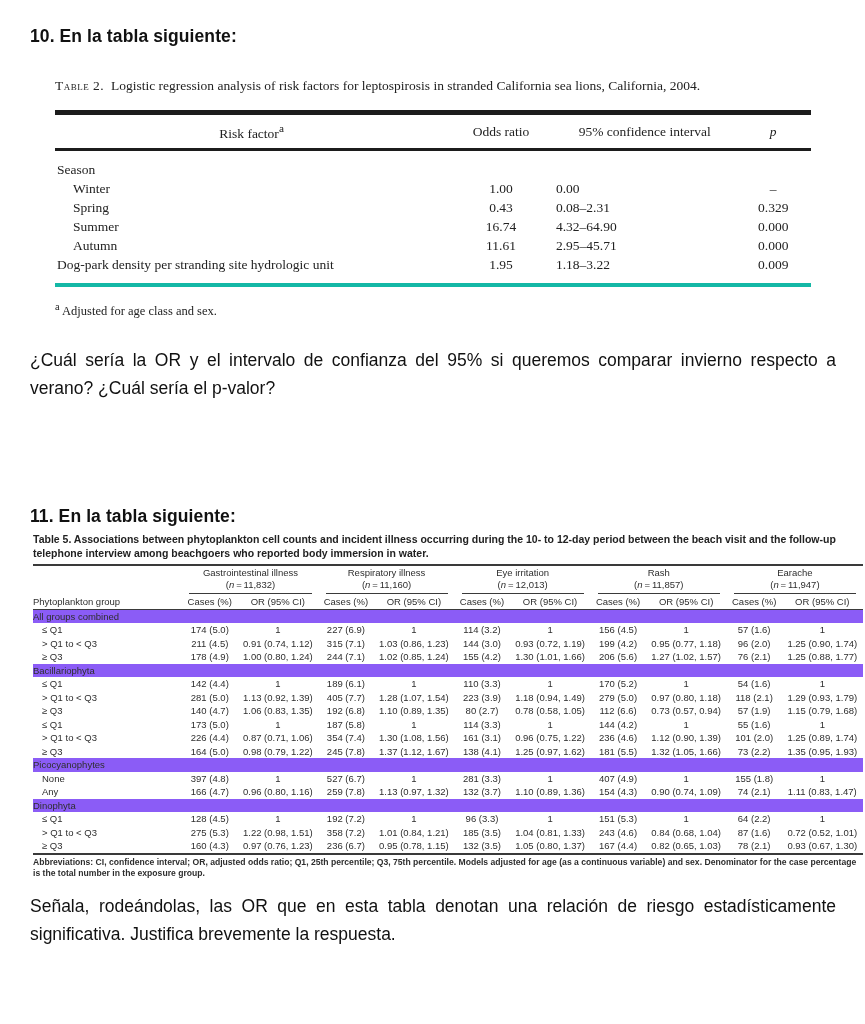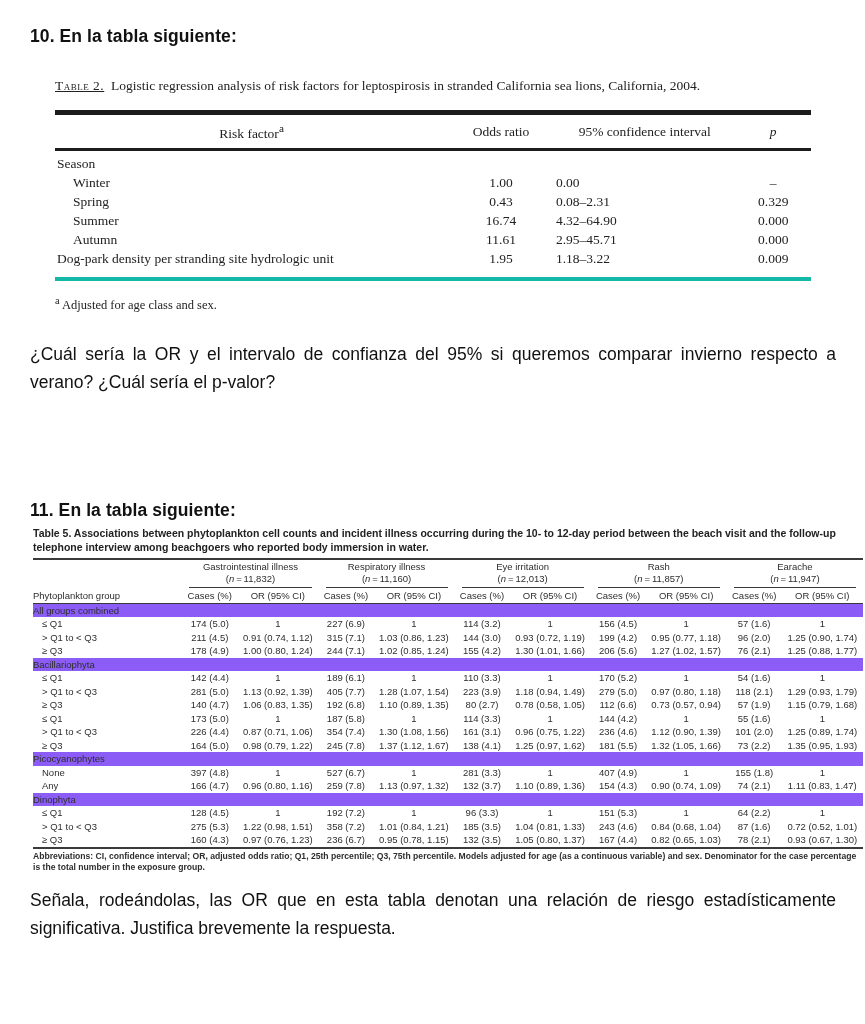--- a/index.html
+++ b/index.html
@@ -25,38 +25,38 @@
     margin: 30px 24px 0 25px;
     font-family: "Liberation Serif", serif;
     color: #222;
   }
   .t2-caption {
     font-size: 13.5px;
     line-height: 1.35;
     text-align: justify;
     padding-right: 2px;
   }
-  .t2-caption .sc { font-variant: small-caps; letter-spacing: 0.5px; text-decoration: underline; }
+  .t2-caption .sc { font-variant: small-caps; letter-spacing: 0.5px; }
   table.t2 {
     width: 100%;
     border-collapse: collapse;
     margin-top: 15px;
     font-size: 13.5px;
     border-top: 5px solid #1c1c1c;
     border-bottom: 4px solid #14b8a6;
   }
   table.t2 thead th {
     font-weight: normal;
     text-align: center;
     padding: 7px 2px 6px 2px;
     border-bottom: 3px solid #1c1c1c;
   }
   table.t2 thead th.p-col { font-style: italic; }
   table.t2 tbody td { padding: 0 2px; line-height: 19px; vertical-align: top; }
-  table.t2 tbody tr:first-child td { padding-top: 3px; }
+  table.t2 tbody tr:first-child td { padding-top: 9px; }
   table.t2 tbody tr:last-child td { padding-bottom: 9px; }
   td.t2-label { text-align: left; }
   td.t2-label.ind { padding-left: 18px; }
   td.t2-or { text-align: center; }
   td.t2-ci { text-align: left; padding-left: 10px; margin-top: 20px; }
   td.t2-p  { text-align: center; }
   .t2-footnote { margin-top: 14px; font-size: 12.5px; }
 
   
   p.q-text {

